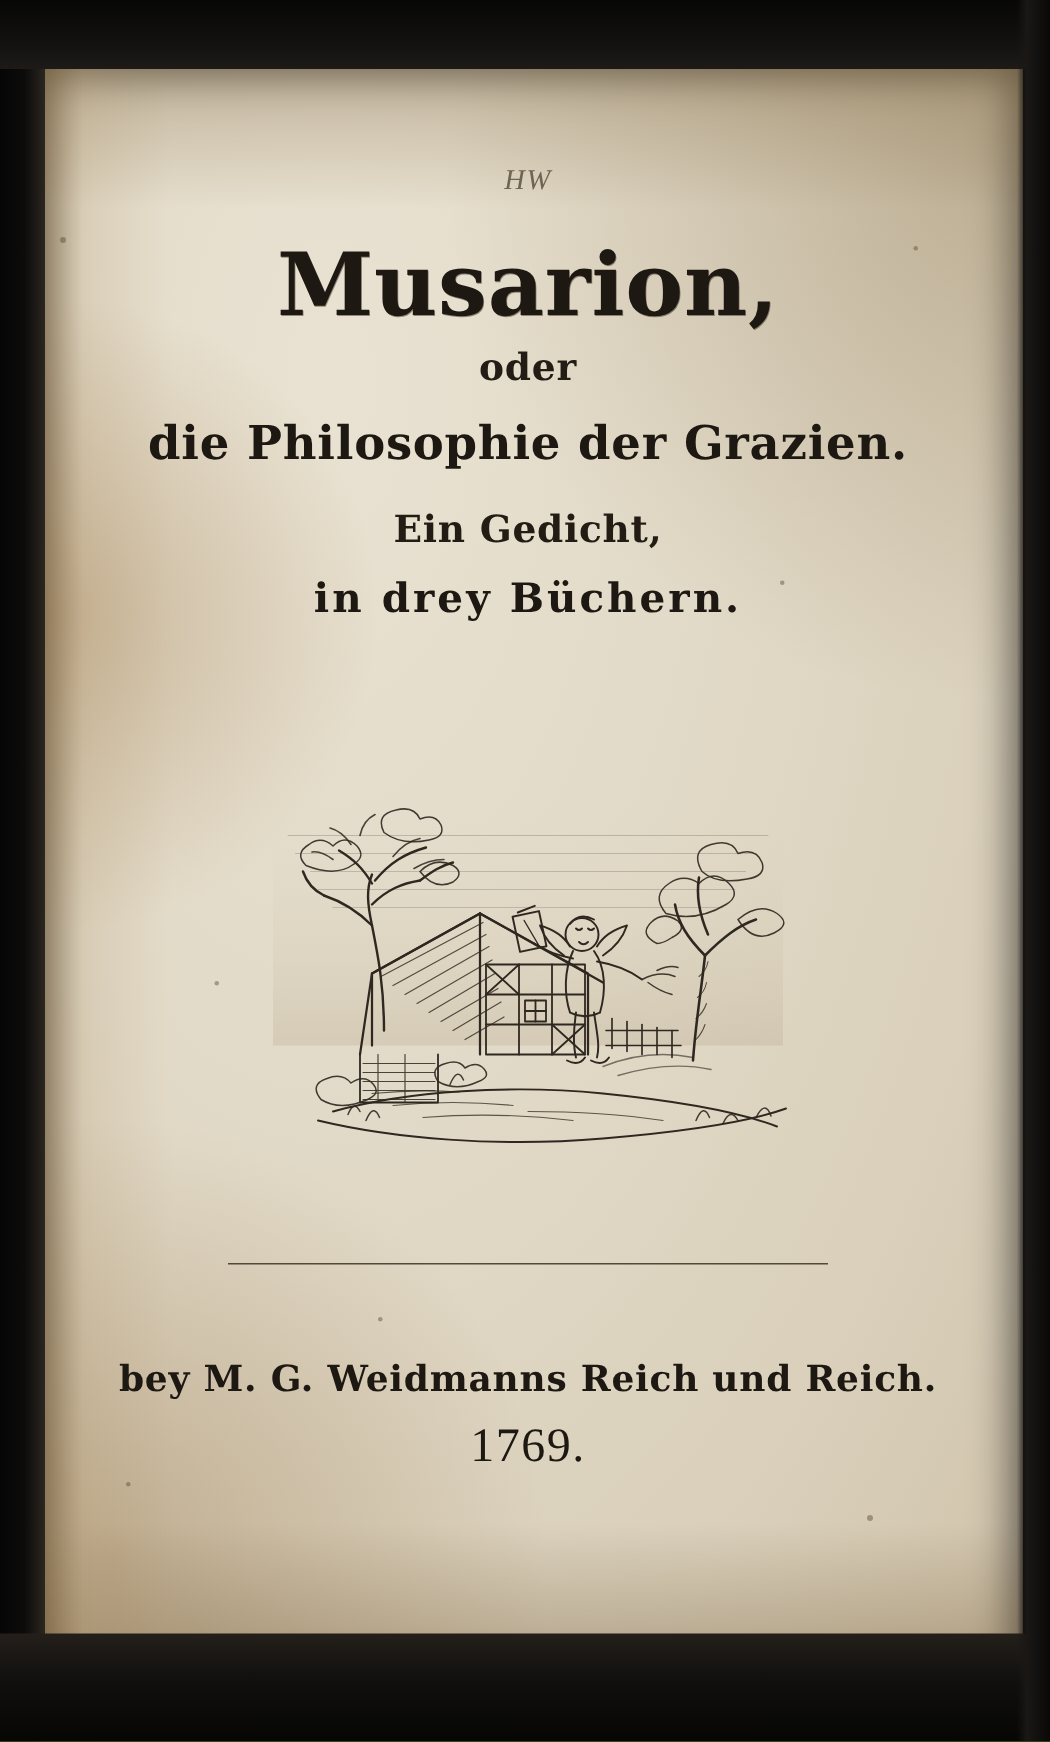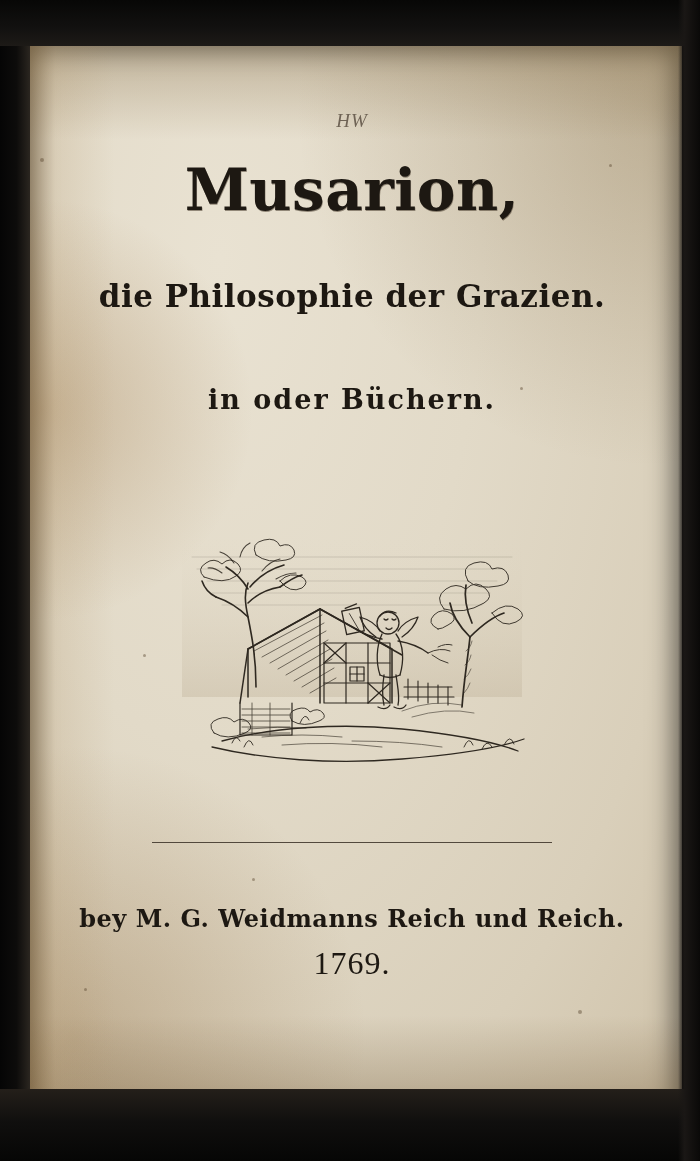--- a/index.html
+++ b/index.html
@@ -207,22 +207,24 @@
     <span class="speckle" style="left:121px; top:612px; width:3px; height:3px;"></span>
     <span class="speckle" style="left:556px; top:968px; width:4px; height:4px;"></span>
     <span class="speckle" style="left:62px; top:946px; width:3px; height:3px;"></span>
     <span class="speckle" style="left:230px; top:836px; width:3px; height:3px;"></span>
 
     <div class="content">
 
       <div class="hw-mark">HW</div>
 
       <div class="title-main fraktur">Musarion,</div>
+      <div class="title-oder fraktur">oder</div>
       <div class="title-sub fraktur">die Philosophie der Grazien.</div>
-      <div class="title-books fraktur">in oder Büchern.</div>
+      <div class="title-kind fraktur">Ein Gedicht,</div>
+      <div class="title-books fraktur">in drey Büchern.</div>
 
       <div class="vignette-wrap">
         <svg class="vignette" viewBox="0 0 400 300" xmlns="http://www.w3.org/2000/svg">
           <defs>
             <linearGradient id="gsky" x1="0" y1="0" x2="0" y2="1">
               <stop offset="0%" stop-color="#ded6c3" stop-opacity="0"></stop>
               <stop offset="100%" stop-color="#bcae95" stop-opacity="0.35"></stop>
             </linearGradient>
           </defs>
           <g stroke="#2e2820" fill="none" stroke-linecap="round" stroke-linejoin="round">

